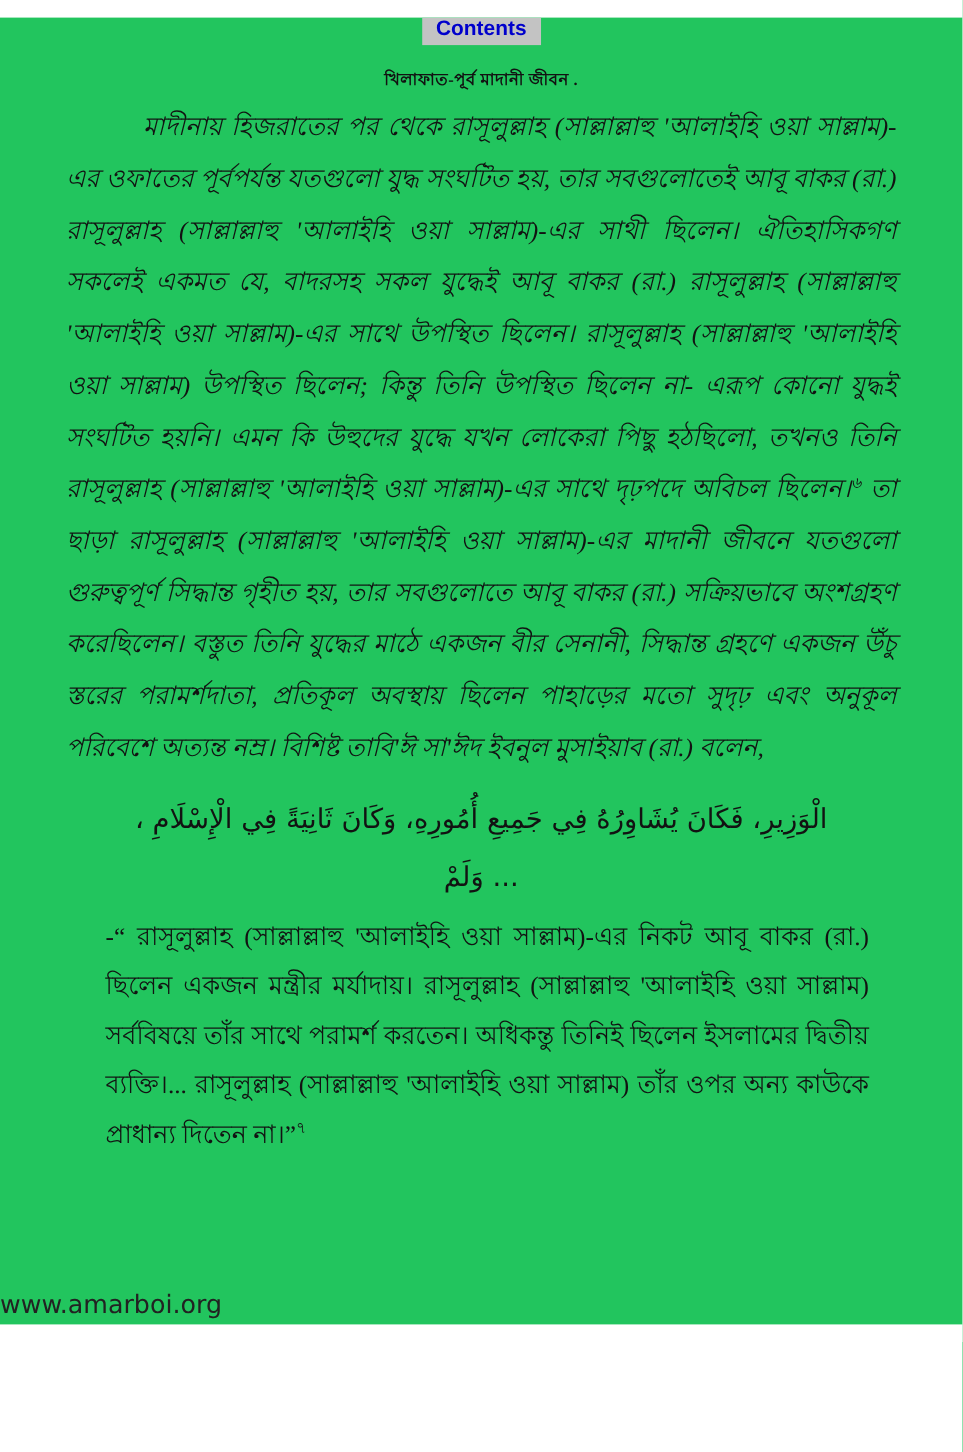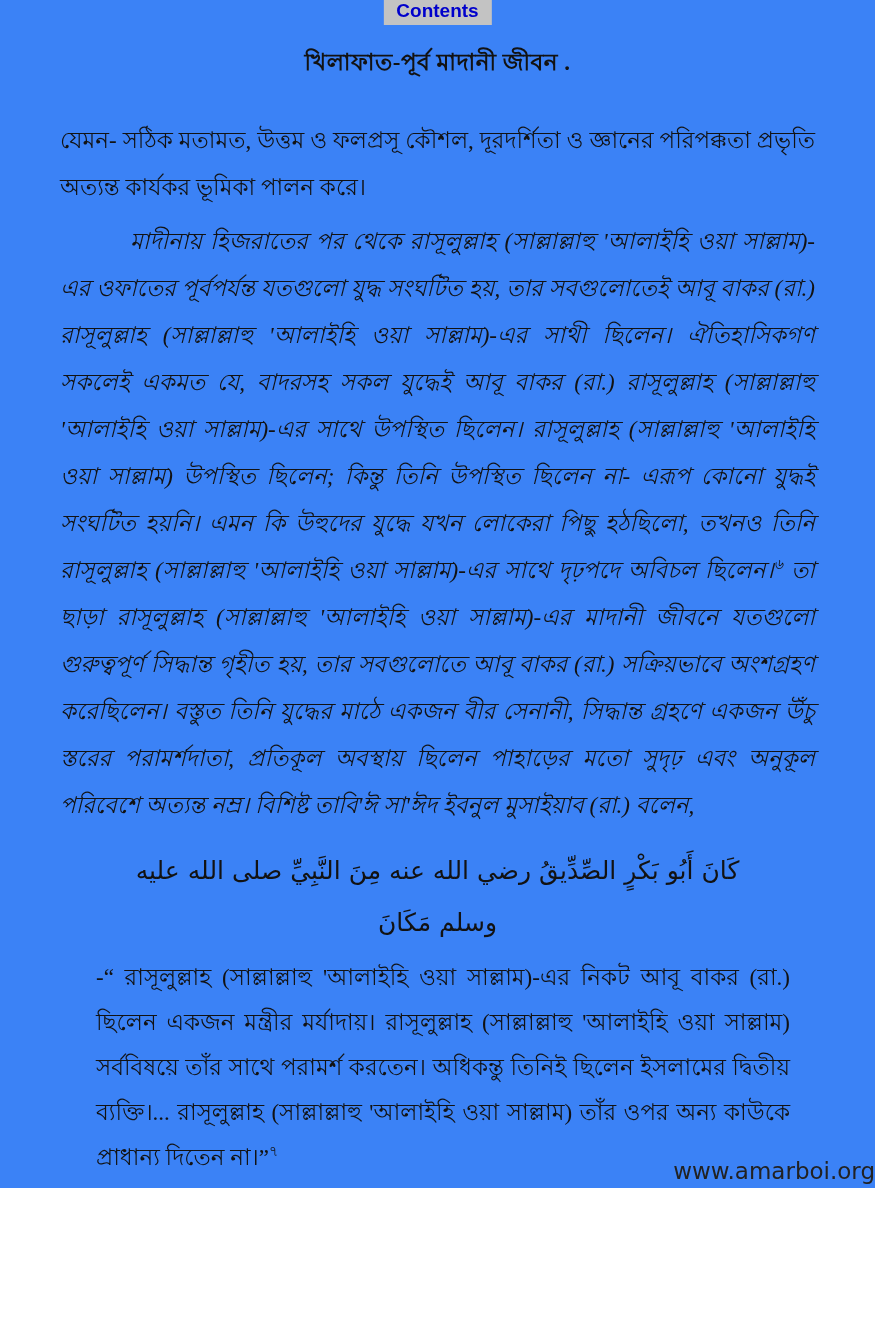--- a/index.html
+++ b/index.html
@@ -1,21 +1,21 @@
 <!DOCTYPE html>
 <html><head>
 <meta charset="utf-8">
 <style>
   html, body { margin: 0; padding: 0; background: #ffffff; }
   .page {
     position: relative;
     width: 875px;
     height: 1188px;
-    margin: 0 auto;
-    background: #3b82f6;
+    margin: 16px auto;
+    background: #22c55e;
     overflow: hidden;
     font-family: "Liberation Serif", serif;
     color: #121212;
   }
   .contents-btn {
     position: absolute;
     top: 0;
     left: 50%;
     transform: translateX(-50%);
     background: #c3c3c3;
@@ -24,21 +24,21 @@
     font-weight: bold;
     font-size: 19px;
     padding: 0 13px 3px 13px;
     line-height: 22px;
     cursor: pointer;
     white-space: nowrap;
   }
   .page-heading {
     padding-top: 44px;
     text-align: center;
-    font-size: 23px;
+    font-size: 15px;
     font-weight: bold;
     letter-spacing: 0.5px;
   }
   .content {
     padding: 0 60px;
   }
   .body-para {
     font-size: 23px;
     line-height: 47px;
     text-align: justify;
@@ -75,43 +75,42 @@
     text-align: center;
     font-size: 23px;
     font-weight: bold;
   }
   .page-footer .sep { padding: 0 8px; font-size: 20px; }
   .website {
     position: absolute;
     bottom: 4px;
     left: 0;
     width: 100%;
-    text-align: right;
+    text-align: left;
     font-family: "DejaVu Sans", sans-serif;
     font-size: 23px;
     color: #222222;
   }
 </style>
 </head>
 <body>
 
 <div class="page">
 
   <div class="contents-btn">Contents</div>
 
   <div class="page-heading">খিলাফাত-পূর্ব মাদানী জীবন .</div>
 
   <div class="content">
 
-    <p class="body-para first-para">যেমন- সঠিক মতামত, উত্তম ও ফলপ্রসূ কৌশল, দূরদর্শিতা ও জ্ঞানের পরিপক্কতা প্রভৃতি অত্যন্ত কার্যকর ভূমিকা পালন করে।</p>
 
     <p class="body-para indented"><span>মাদীনায় হিজরাতের পর থেকে রাসূলুল্লাহ (সাল্লাল্লাহু 'আলাইহি ওয়া সাল্লাম)-এর ওফাতের পূর্বপর্যন্ত যতগুলো যুদ্ধ সংঘটিত হয়, তার সবগুলোতেই আবূ বাকর (রা.) রাসূলুল্লাহ (সাল্লাল্লাহু 'আলাইহি ওয়া সাল্লাম)-এর সাথী ছিলেন। ঐতিহাসিকগণ সকলেই একমত যে, বাদরসহ সকল যুদ্ধেই আবূ বাকর (রা.) রাসূলুল্লাহ (সাল্লাল্লাহু 'আলাইহি ওয়া সাল্লাম)-এর সাথে উপস্থিত ছিলেন। রাসূলুল্লাহ (সাল্লাল্লাহু 'আলাইহি ওয়া সাল্লাম) উপস্থিত ছিলেন; কিন্তু তিনি উপস্থিত ছিলেন না- এরূপ কোনো যুদ্ধই সংঘটিত হয়নি। এমন কি উহুদের যুদ্ধে যখন লোকেরা পিছু হঠছিলো, তখনও তিনি রাসূলুল্লাহ (সাল্লাল্লাহু 'আলাইহি ওয়া সাল্লাম)-এর সাথে দৃঢ়পদে অবিচল ছিলেন।</span><sup class="fn-ref">৬</sup><span> তা ছাড়া রাসূলুল্লাহ (সাল্লাল্লাহু 'আলাইহি ওয়া সাল্লাম)-এর মাদানী জীবনে যতগুলো গুরুত্বপূর্ণ সিদ্ধান্ত গৃহীত হয়, তার সবগুলোতে আবূ বাকর (রা.) সক্রিয়ভাবে অংশগ্রহণ করেছিলেন। বস্তুত তিনি যুদ্ধের মাঠে একজন বীর সেনানী, সিদ্ধান্ত গ্রহণে একজন উঁচু স্তরের পরামর্শদাতা, প্রতিকূল অবস্থায় ছিলেন পাহাড়ের মতো সুদৃঢ় এবং অনুকূল পরিবেশে অত্যন্ত নম্র। বিশিষ্ট তাবি'ঈ সা'ঈদ ইবনুল মুসাইয়াব (রা.) বলেন,</span></p>
 
     <div class="arabic-quote">
-      <div>كَانَ أَبُو بَكْرٍ الصِّدِّيقُ رضي الله عنه مِنَ النَّبِيِّ صلى الله عليه وسلم مَكَانَ</div>
+      <div>الْوَزِيرِ، فَكَانَ يُشَاوِرُهُ فِي جَمِيعِ أُمُورِهِ، وَكَانَ ثَانِيَةً فِي الْإِسْلَامِ ، ... وَلَمْ</div>
     </div>
 
     <p class="quote-translation"><span>-“ রাসূলুল্লাহ (সাল্লাল্লাহু 'আলাইহি ওয়া সাল্লাম)-এর নিকট আবূ বাকর (রা.) ছিলেন একজন মন্ত্রীর মর্যাদায়। রাসূলুল্লাহ (সাল্লাল্লাহু 'আলাইহি ওয়া সাল্লাম) সর্ববিষয়ে তাঁর সাথে পরামর্শ করতেন। অধিকন্তু তিনিই ছিলেন ইসলামের দ্বিতীয় ব্যক্তি।... রাসূলুল্লাহ (সাল্লাল্লাহু 'আলাইহি ওয়া সাল্লাম) তাঁর  ওপর অন্য কাউকে প্রাধান্য দিতেন না।”</span><sup class="fn-ref">৭</sup></p>
 
   </div>
 
 
   <div class="website">www.amarboi.org</div>
 
 </div>

